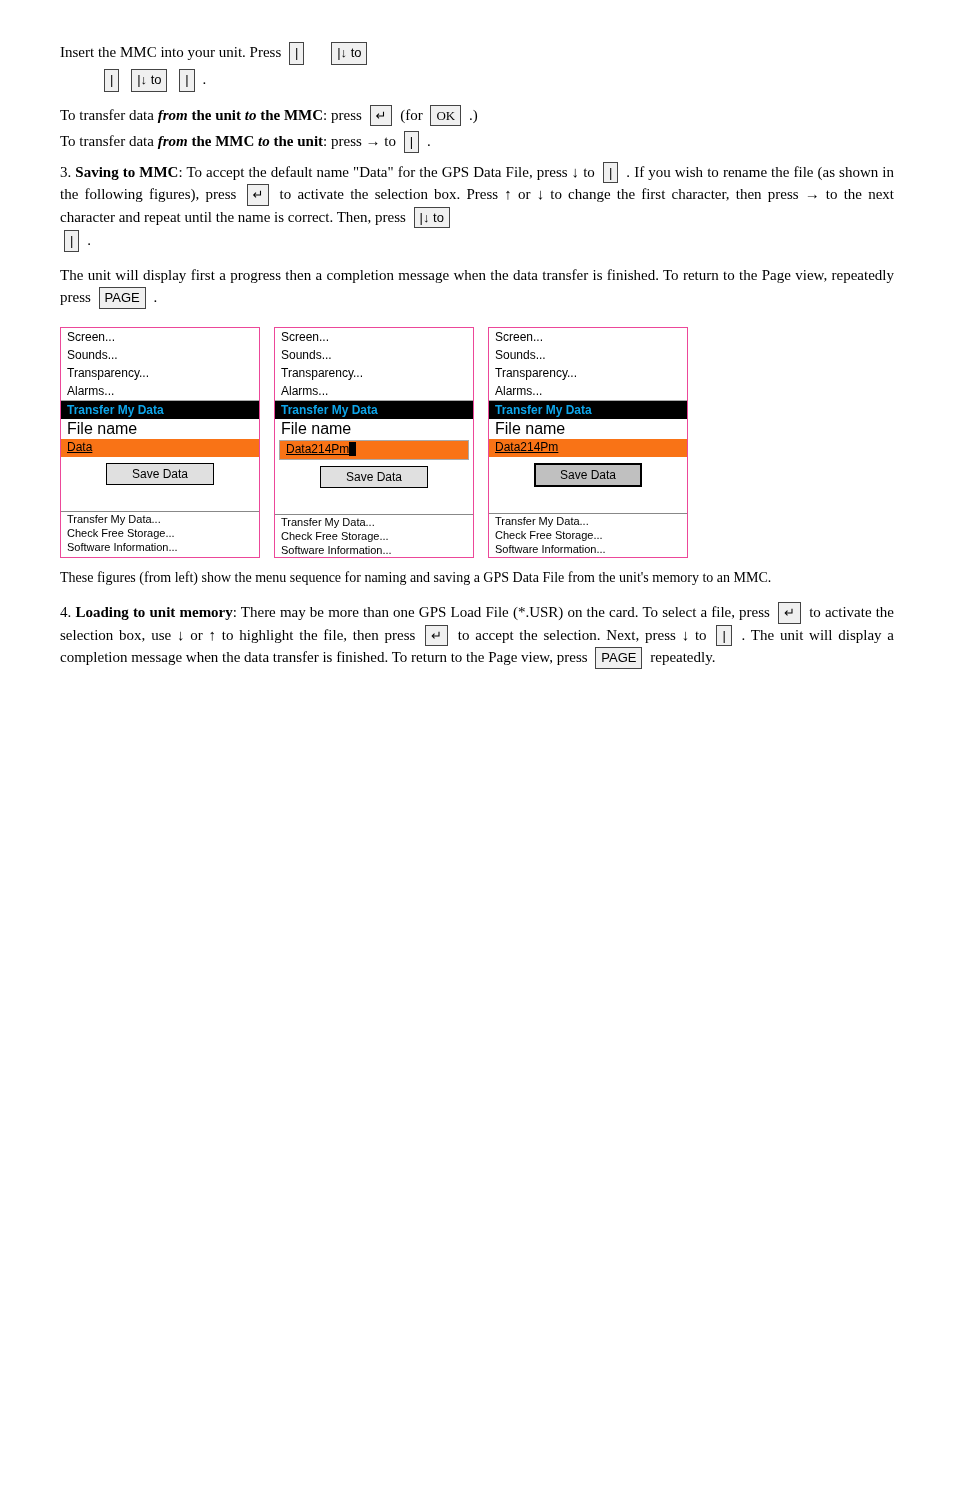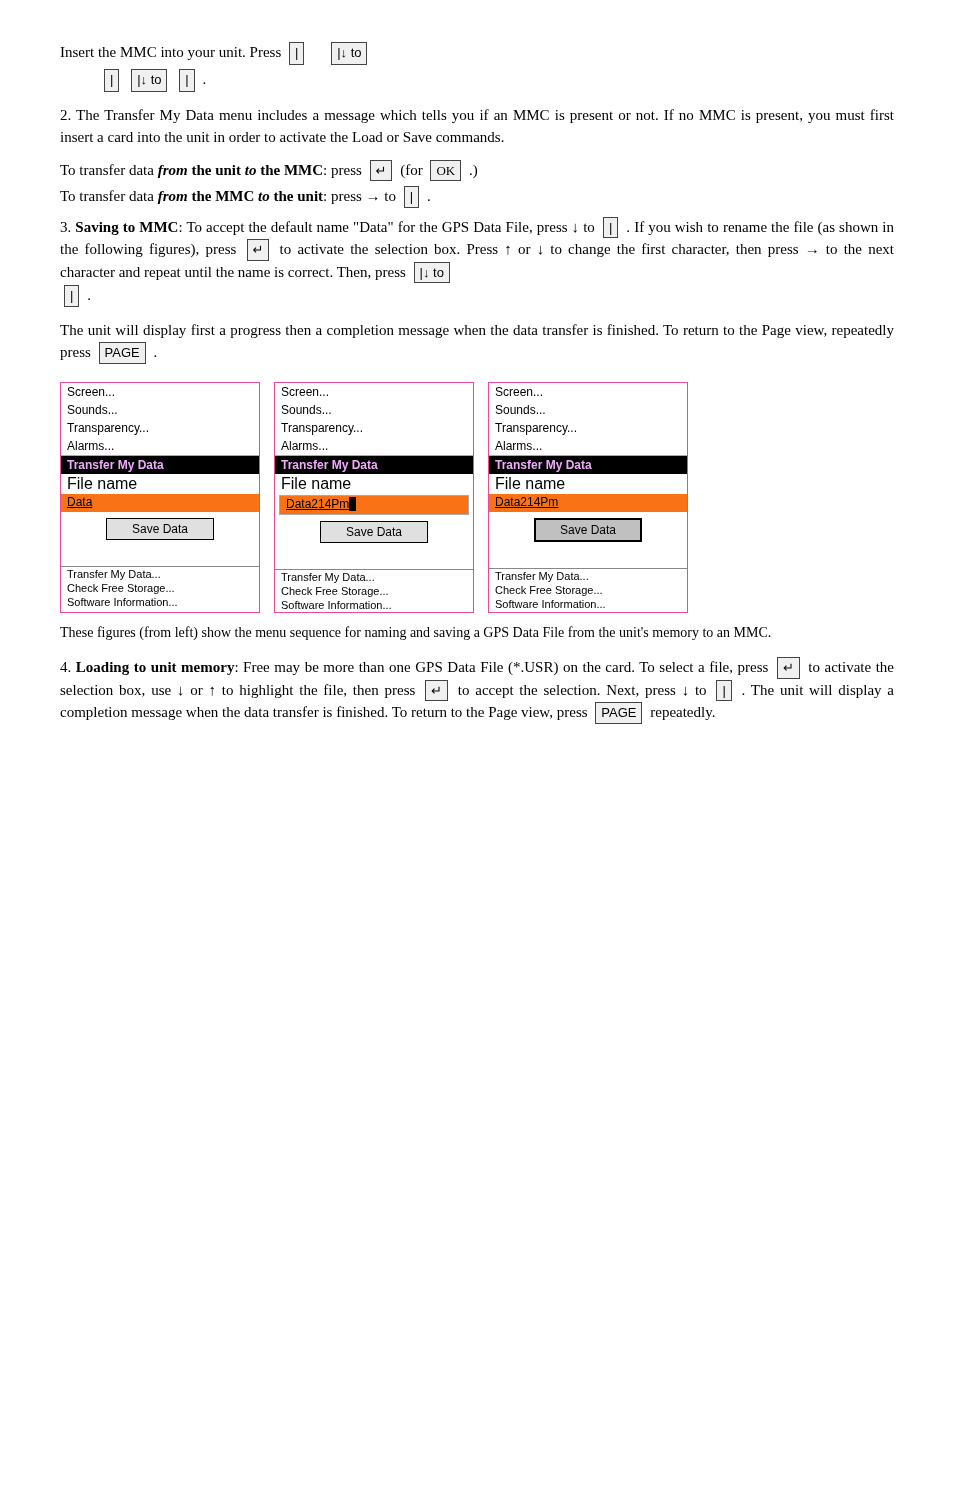--- a/index.html
+++ b/index.html
@@ -38,21 +38,21 @@
       margin-right: 14px;
     }
     .menu-figure:last-child { margin-right: 0; }
     .menu-item {
       padding: 2px 6px;
       cursor: default;
       white-space: nowrap;
     }
     .menu-section-label {
       background: #000;
-      color: #f0abfc;
+      color: #0ea5e9;
       padding: 2px 6px;
       font-weight: bold;
       font-size: 12px;
     }
     .menu-field-label {
       padding: 1px 6px;
       font-size: 16px;
       background: #fff;
     }
     .menu-field-value {
@@ -119,21 +119,20 @@
     <span>&nbsp;&nbsp;&nbsp;</span>
     <span style="display:inline-block; border:1px solid #444; padding:0 5px; margin:0 4px; font-family:Arial,sans-serif; font-size:13px; background:#f0f0f0;">|↓ to</span>
   </div>
   <div style="line-height:1.6; margin-bottom:12px; padding-left: 40px;">
     <span style="display:inline-block; border:1px solid #444; padding:0 5px; margin:0 4px; font-family:Arial,sans-serif; font-size:13px; background:#f0f0f0;">|</span>
     <span style="display:inline-block; border:1px solid #444; padding:0 5px; margin:0 4px; font-family:Arial,sans-serif; font-size:13px; background:#f0f0f0;">|↓ to</span>
     <span style="display:inline-block; border:1px solid #444; padding:0 5px; margin:0 4px; font-family:Arial,sans-serif; font-size:13px; background:#f0f0f0;">|</span>
     <span> .</span>
   </div>
 
-  <p>2. The Transfer My Data menu includes a message which tells you if an MMC is present or not. If no MMC is present, you must first insert a card into the unit in order to activate the Load or Save commands.</p>
 
   <p style="margin-bottom:4px;">
     <span>To transfer data </span><span class="bold-italic">from</span><span> <span class="bold">the unit</span> </span><span class="bold-italic">to</span><span> <span class="bold">the MMC</span>: press</span>
     <span style="display:inline-block; border:1px solid #444; padding:0 5px; margin:0 4px; font-family:Arial,sans-serif; font-size:13px; background:#f0f0f0;">↵</span>
     <span>(for</span>
     <span style="display:inline-block; border:1px solid #444; padding:0 5px; margin:0 4px; font-family:Liberation Serif, serif; font-size:13px; background:#f0f0f0;">OK</span>
     <span>.)</span>
   </p>
 
   <p style="margin-bottom:8px;">
@@ -220,21 +219,21 @@
         <div class="menu-item">Check Free Storage...</div>
         <div class="menu-item">Software Information...</div>
       </div>
     </div>
 
   </div>
 
   <p class="figure-caption">These figures (from left) show the menu sequence for naming and saving a GPS Data File from the unit's memory to an MMC.</p>
 
   <p style="text-align:justify;">
-    <span>4. </span><span class="bold">Loading to unit memory</span><span>: Free may be more than one GPS Data File (*.USR) on the card. To select a file, press</span>
+    <span>4. </span><span class="bold">Loading to unit memory</span><span>: There may be more than one GPS Load File (*.USR) on the card. To select a file, press</span>
     <span style="display:inline-block; border:1px solid #444; padding:0 5px; margin:0 4px; font-family:Arial,sans-serif; font-size:13px; background:#f0f0f0;">↵</span>
     <span>to activate the selection box, use ↓ or ↑ to highlight the file, then press</span>
     <span style="display:inline-block; border:1px solid #444; padding:0 5px; margin:0 4px; font-family:Arial,sans-serif; font-size:13px; background:#f0f0f0;">↵</span>
     <span>to accept the selection. Next, press ↓ to</span>
     <span style="display:inline-block; border:1px solid #444; padding:0 5px; margin:0 4px; font-family:Arial,sans-serif; font-size:13px; background:#f0f0f0;">|</span>
     <span>. The unit will display a completion message when the data transfer is finished. To return to the Page view, press</span>
     <span style="display:inline-block; border:1px solid #444; padding:0 5px; margin:0 4px; font-family:Arial,sans-serif; font-size:13px; background:#f0f0f0;">PAGE</span>
     <span>repeatedly.</span>
   </p>
 

